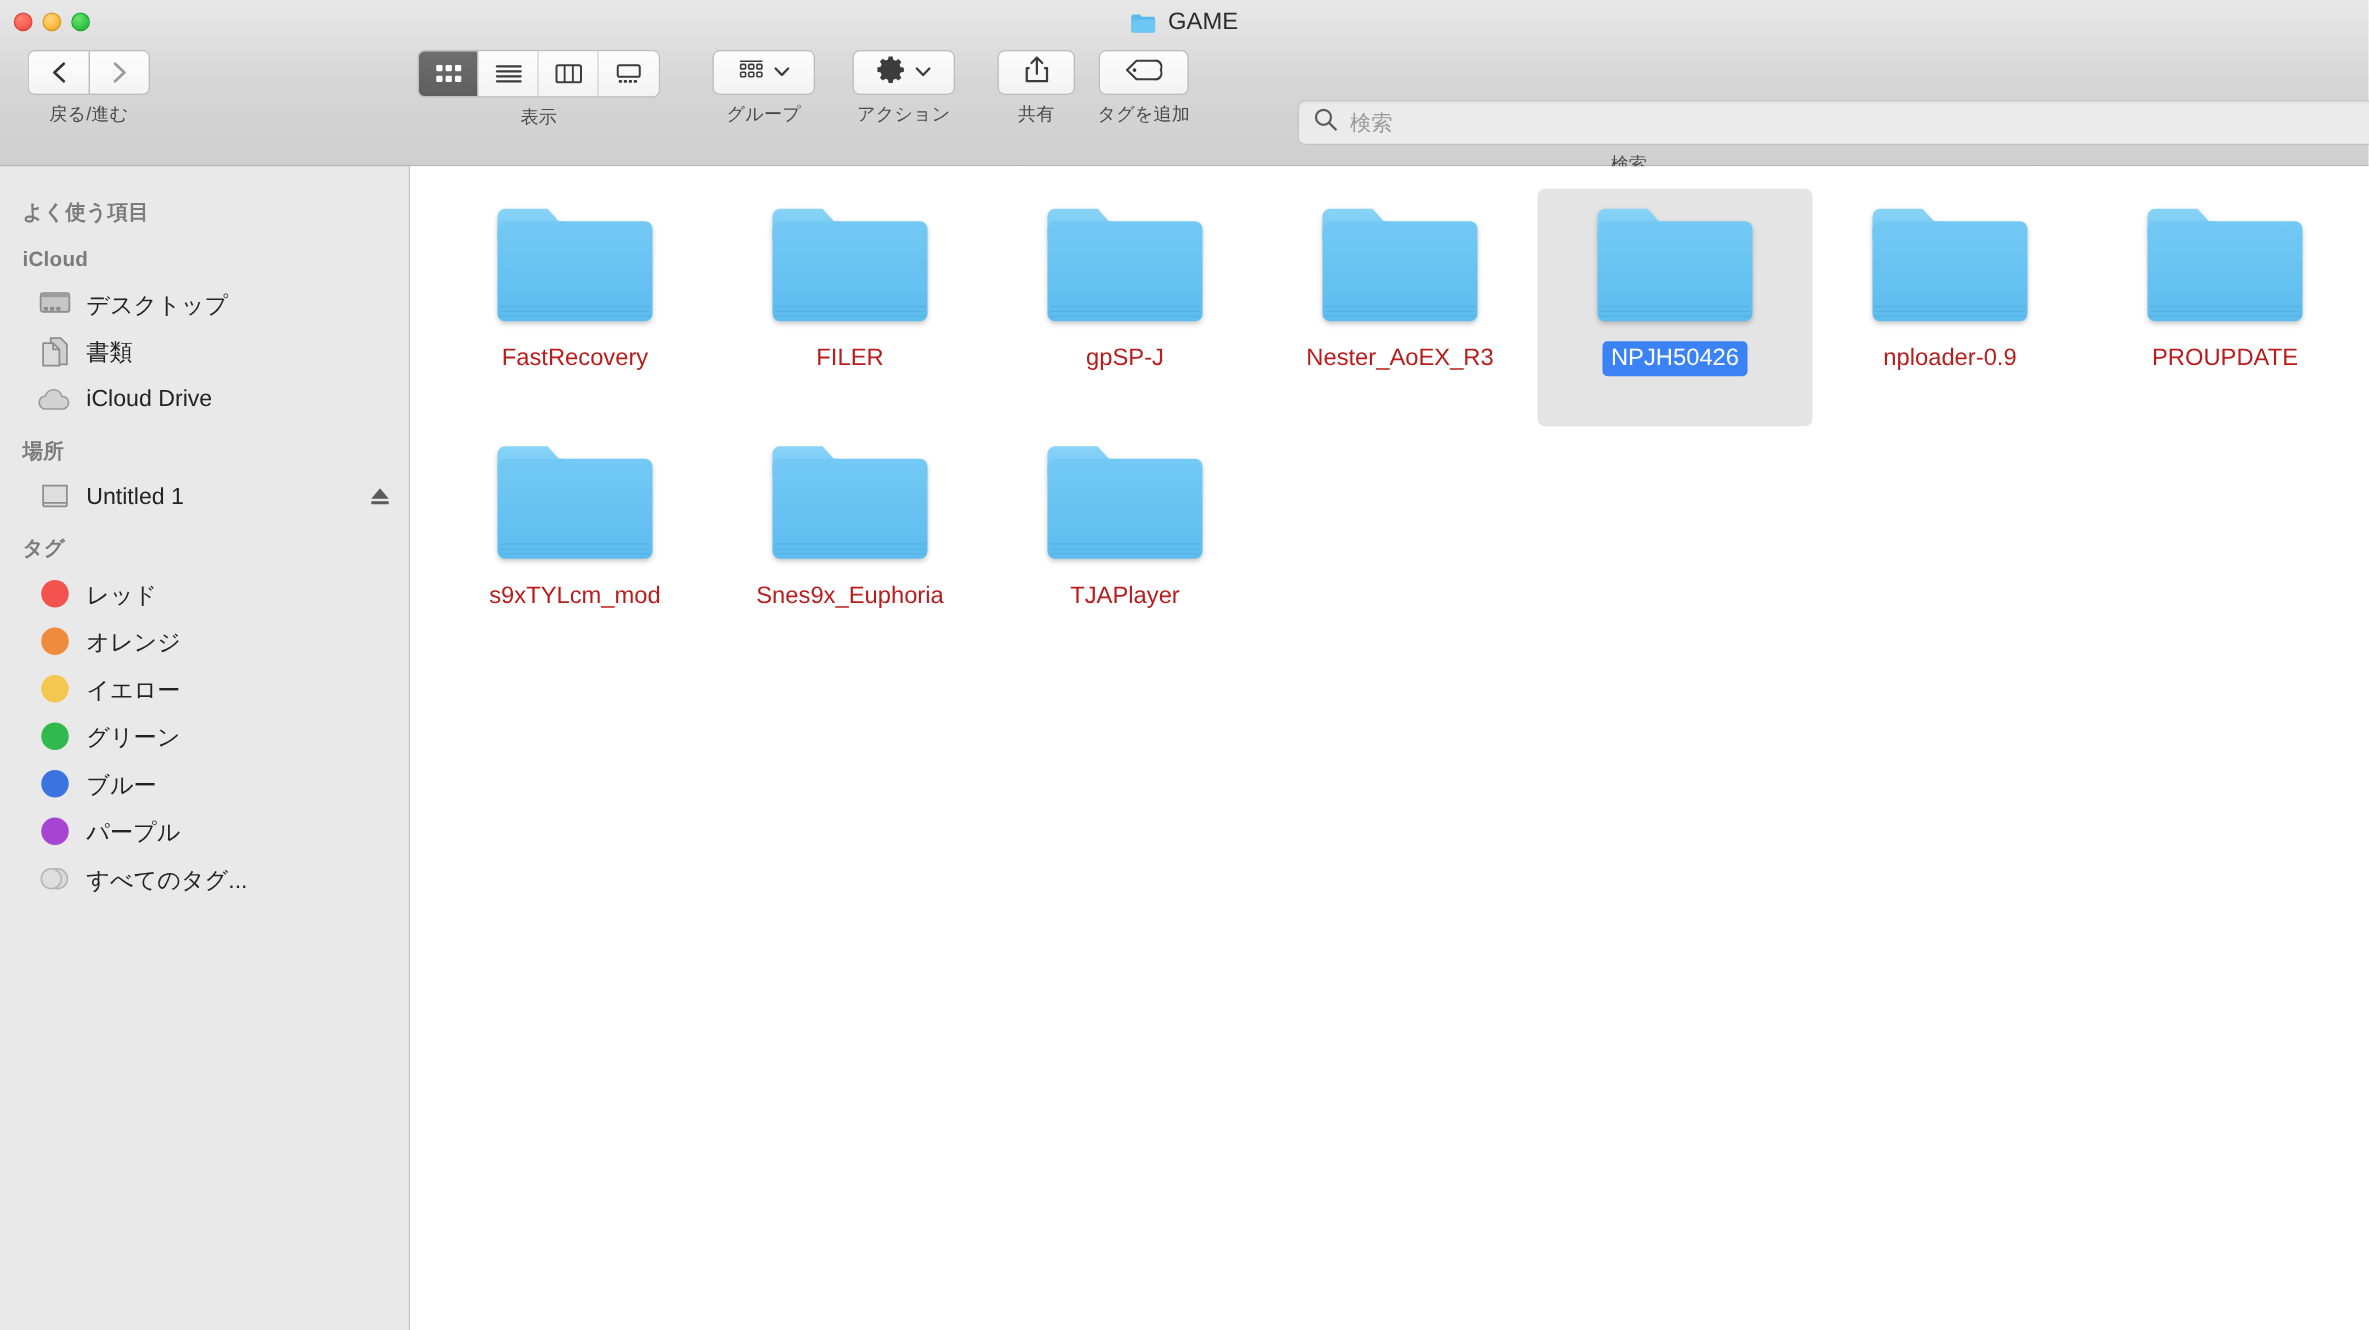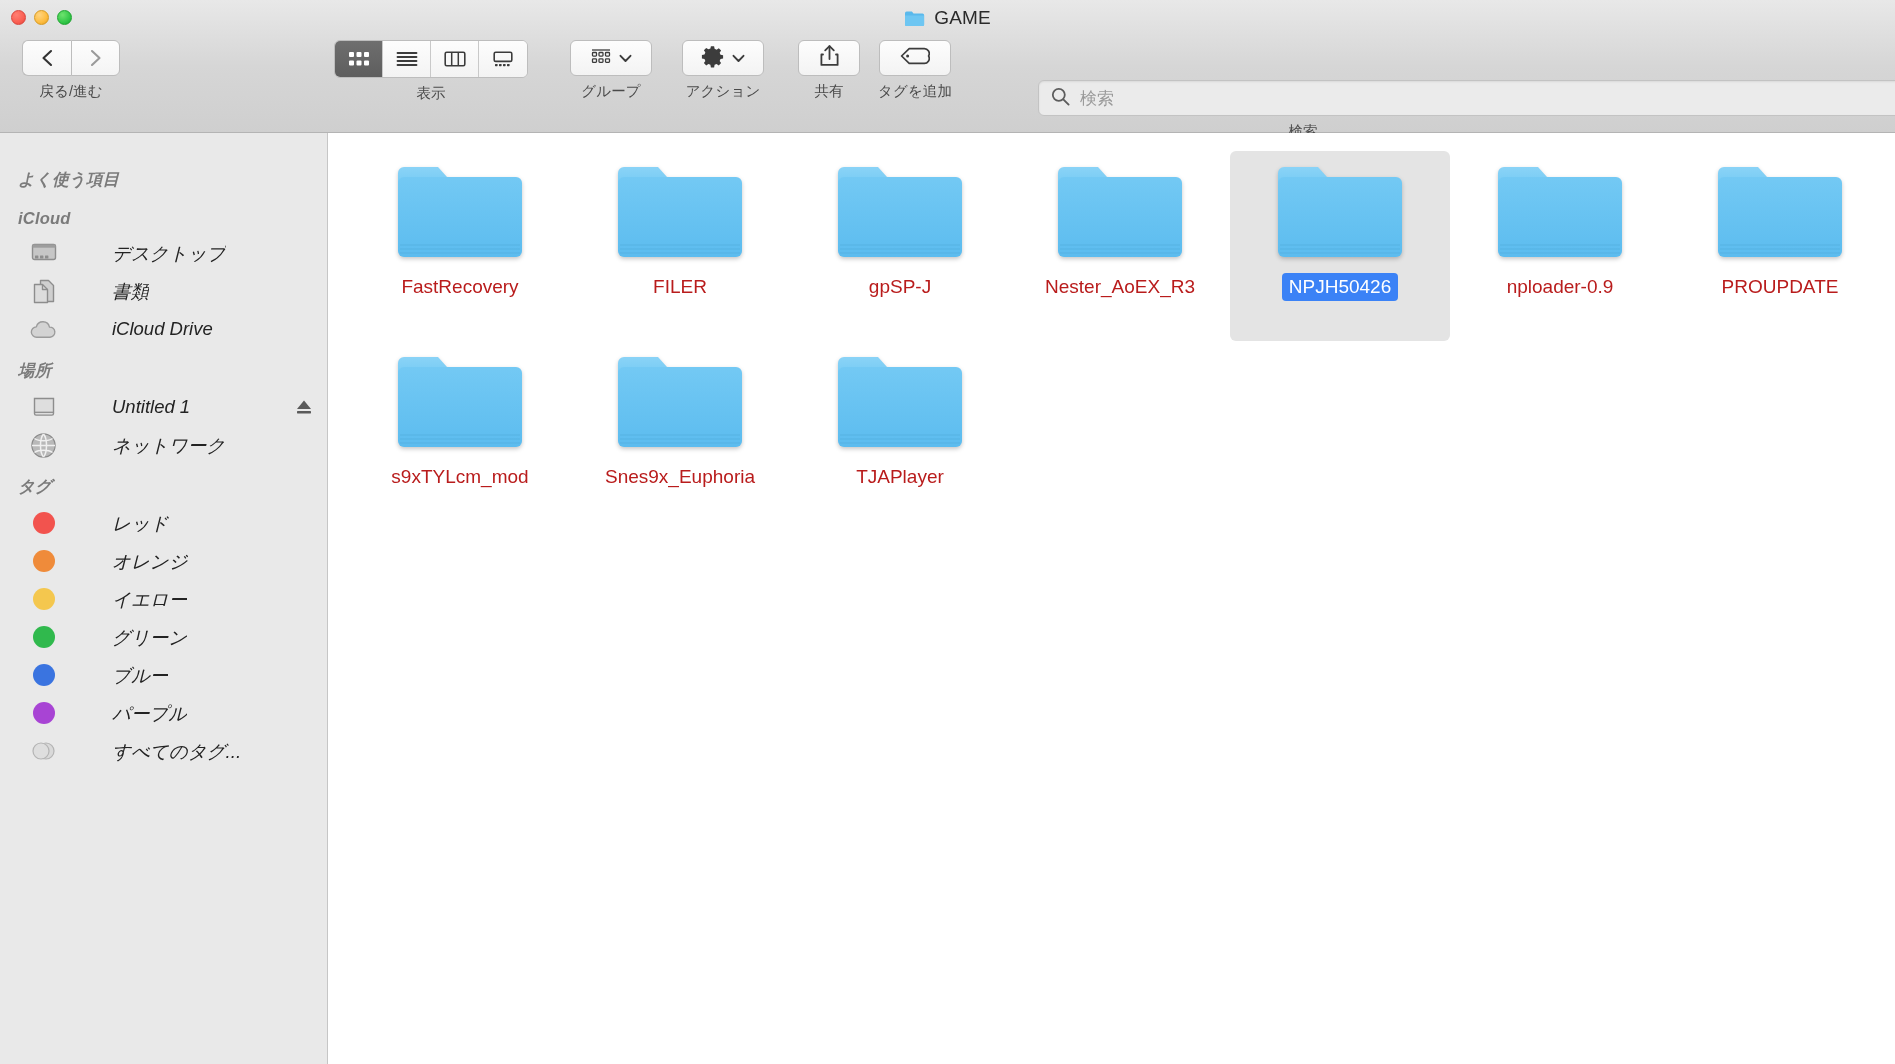--- a/index.html
+++ b/index.html
@@ -101,36 +101,35 @@
     text-align: center; font-size: 14.5px; color: #4a4a4a;
   }
 
   
   .body { display: flex; flex: 1 1 auto; min-height: 0; }
 
   .sidebar {
     width: 328px; flex: 0 0 328px;
     background: #e9e9e9;
     border-right: 1px solid #c6c6c6;
-    padding-top: 24px;
+    padding-top: 14px;
     overflow: hidden;
-    font-style: italic;
   }
   .sb-header {
     font-size: 16.5px; color: #7b7b7b; font-weight: 600;
     padding: 12px 0 6px 18px; letter-spacing: .2px;
   }
   .sb-item {
     height: 38px; display: flex; align-items: center; gap: 12px;
     padding-left: 30px; padding-right: 14px;
     font-size: 18.5px; color: #232323;
     position: relative;
   }
   .sb-ico { width: 27px; height: 27px; flex: 0 0 27px; display: flex; align-items: center; justify-content: center; }
-  .sb-name { white-space: nowrap; overflow: hidden; text-overflow: ellipsis; margin-left: 43px; }
+  .sb-name { white-space: nowrap; overflow: hidden; text-overflow: ellipsis; }
   .eject { margin-left: auto; width: 18px; height: 18px; display: flex; align-items: center; justify-content: center; }
   .dot { width: 22px; height: 22px; border-radius: 50%; display: block; }
 
   
   .content {
     flex: 1 1 auto; background: #fff; position: relative;
     padding: 18px 0 0 22px;
   }
   .grid { display: flex; flex-wrap: wrap; align-content: flex-start; }
   .cell {
@@ -374,35 +373,20 @@
         </span>
         <span class="sb-name">Untitled 1</span>
         <span class="eject">
           <svg width="18" height="18" viewBox="0 0 18 18">
             <polygon points="9,2.5 16,11 2,11" fill="#5a5a5a"></polygon>
             <rect x="2" y="13" width="14" height="2.4" rx=".6" fill="#5a5a5a"></rect>
           </svg>
         </span>
       </div>
 
-      <div class="sb-item">
-        <span class="sb-ico">
-          <svg width="27" height="27" viewBox="0 0 27 27">
-            <circle cx="13.5" cy="13.5" r="11.6" fill="#b9b9b9" stroke="#8a8a8a" stroke-width="1.2"></circle>
-            <g fill="none" stroke="#f0f0f0" stroke-width="1.5">
-              <path d="M2 13.5h23"></path>
-                <path d="M13.5 2c4 4.6 4 18.4 0 23"></path>
-                <path d="M13.5 2c-4 4.6-4 18.4 0 23"></path>
-              <path d="M4.5 6.5c4 3 14 3 18 0"></path>
-                <path d="M4.5 20.5c4-3 14-3 18 0"></path>
-            </g>
-          </svg>
-        </span>
-        <span class="sb-name">ネットワーク</span>
-      </div>
 
       <div class="sb-header">タグ</div>
 
       <div class="sb-item">
         <span class="sb-ico">
             <span class="dot" style="background:#f2534e;"></span>
           </span>
         <span class="sb-name">レッド</span>
       </div>
       <div class="sb-item">

